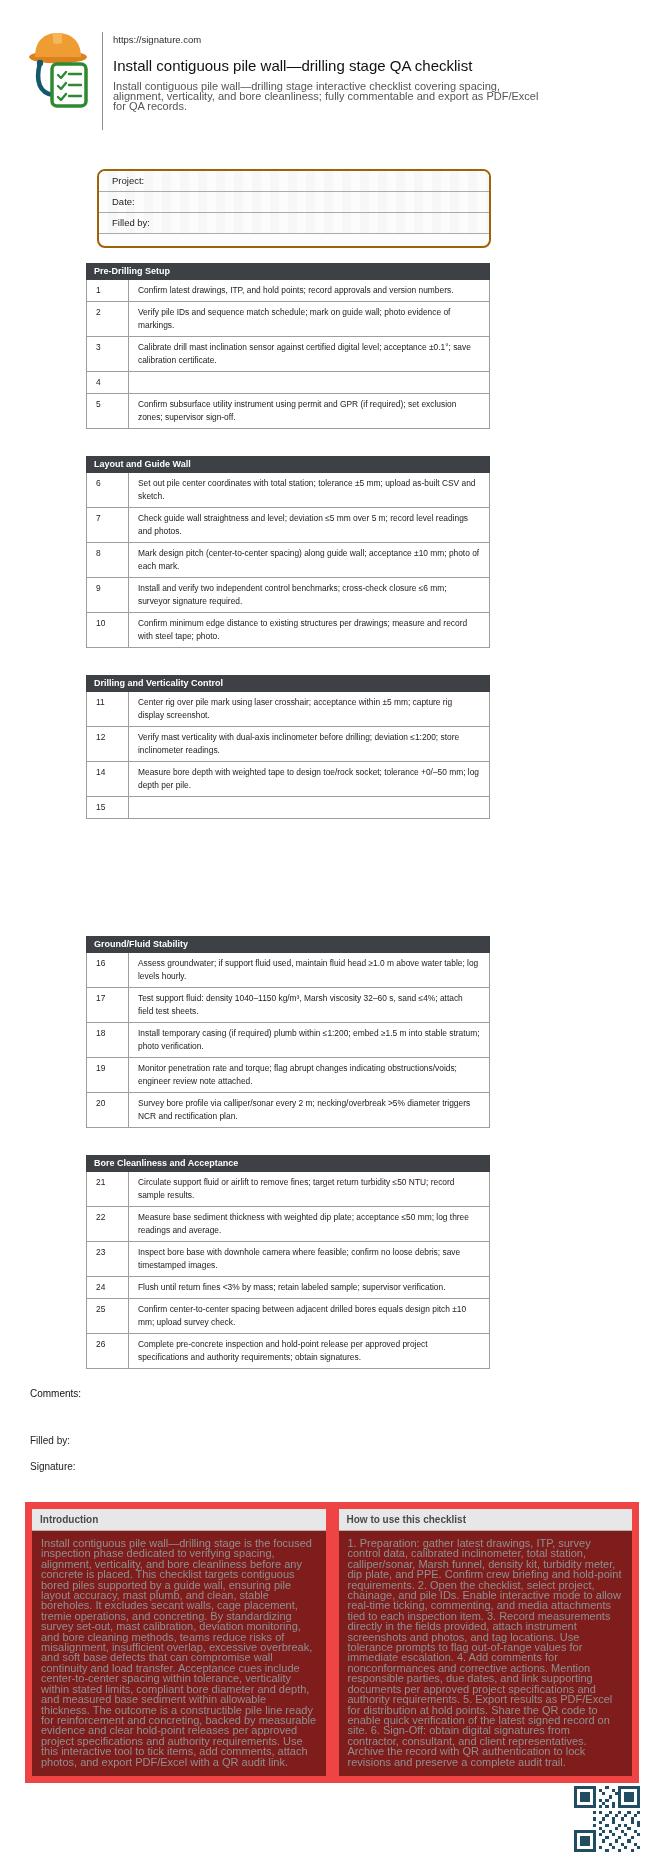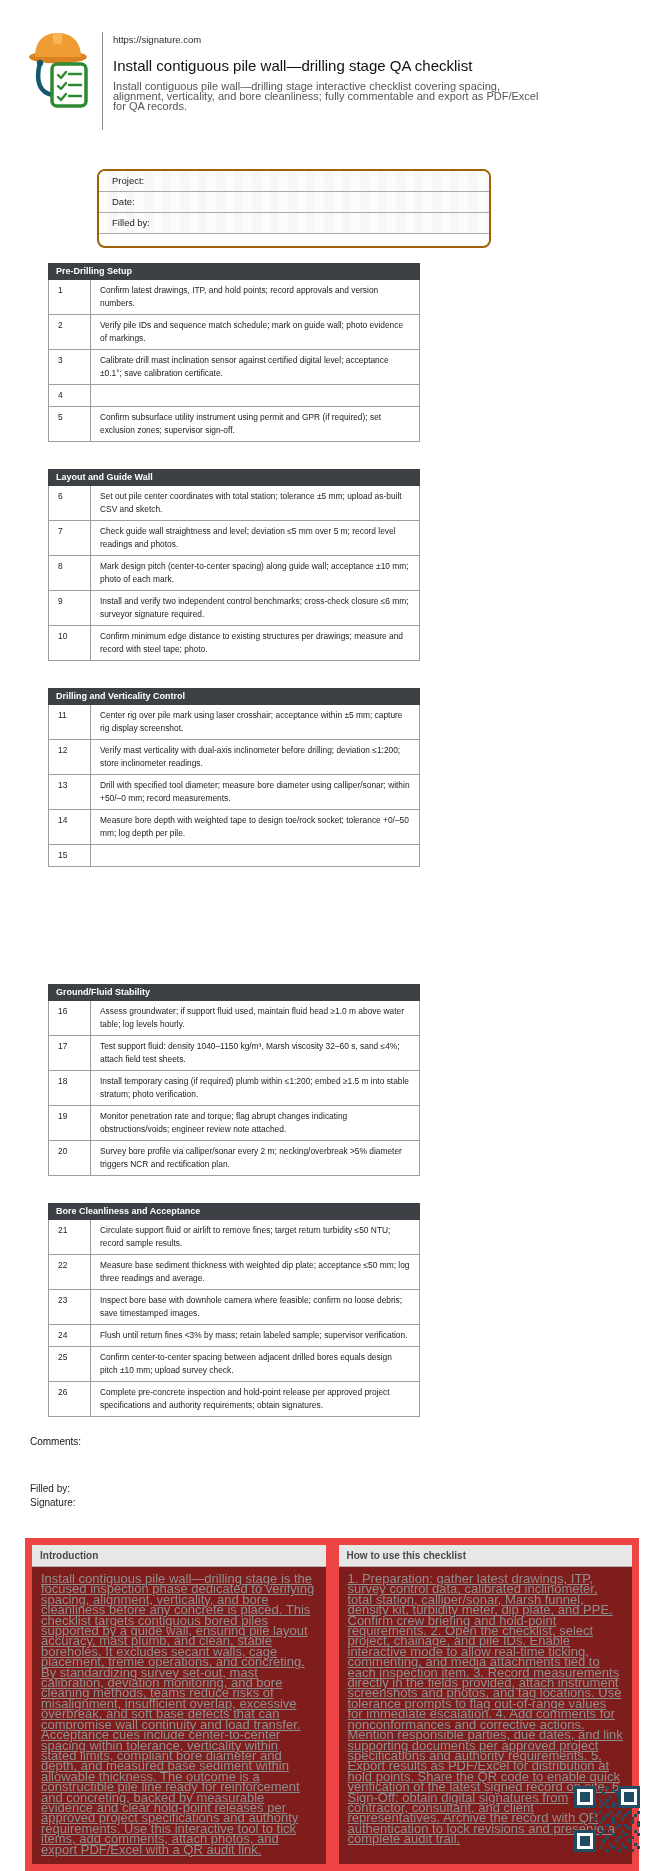--- a/index.html
+++ b/index.html
@@ -14,43 +14,43 @@
   .doc-title{font-size:15px;color:#101010;line-height:21.5px;margin-top:8px;font-weight:400;width:415px;}
   .doc-subtitle{font-size:11px;color:#555;line-height:10px;margin-top:5px;width:432px;}
   
   .form-box{margin:39px 0 0 97px;width:390px;border:2px solid #a16207;border-radius:8px;
             overflow:hidden;background:#fdfdfd;}
   .form-row{height:20px;line-height:20px;border-bottom:1px solid #ababab;padding-left:13px;
             font-size:9.5px;color:#1c1c1c;
             background:repeating-linear-gradient(90deg,#fcfcfc 0 9px,#f7f7f7 9px 18px);}
   .form-pad{height:12px;}
   
-  .check-section{margin-left:48px;width:372px;margin-top:27px;}
+  .check-section{margin-left:86px;width:404px;margin-top:27px;}
   .check-section.first{margin-top:15px;}
   .check-section.page-break{margin-top:117px;}
   .section-header{background:#3d4145;color:#fff;font-weight:bold;font-size:9px;
                   line-height:9px;padding:4px 8px;}
   .section-rows{border:1px solid #9e9e9e;border-top:none;background:#fff;}
   .check-row{display:flex;border-bottom:1px solid #9e9e9e;}
   .check-row:last-child{border-bottom:none;}
   .cell-num{width:32px;flex:0 0 auto;padding:4px 0 4px 9px;border-right:1px solid #9e9e9e;
             font-size:8.4px;line-height:13px;color:#1b1b1b;}
   .cell-text{flex:1;padding:4px 9px;font-size:8.4px;line-height:13px;color:#1b1b1b;}
   
   .signoff{margin-left:30px;}
   .comments-label{margin-top:19px;font-size:10px;font-weight:normal;color:#111;}
   .filledby-label{margin-top:36px;font-size:10px;color:#222;}
-  .signature-label{margin-top:3px;font-size:10px;color:#222;}
+  .signature-label{margin-top:15px;font-size:10px;color:#222;}
   
   .footer-cols{display:flex;align-items:stretch;margin:30px 0 0 25px;width:615px;}
   .fcol{width:50%;border:7px solid #ef4444;background:#7f1d1d;display:flex;flex-direction:column;box-sizing:border-box;}
   .fcol + .fcol{margin-left:-1px;}
   .fcol-h{background:#e7e7e7;border-bottom:1px solid #b3b3b3;font-weight:bold;font-size:10px;
           color:#4a4a4a;padding:5px 8px;}
-  .fcol-b{padding:7px 9px 9px 9px;font-size:13px;line-height:10.4px;color:#8f8f8f;text-decoration:underline;}
+  .fcol-b{padding:7px 9px 9px 9px;font-size:11px;line-height:10.4px;color:#8f8f8f;}
   
   .qr{position:absolute;left:574px;top:1786px;width:66px;height:66px;}
 </style>
 </head>
 <body>
 
 <div class="page">
 
   <header class="masthead">
     <div class="logo">
@@ -137,24 +137,20 @@
       <section class="check-section">
         <div class="section-header">Drilling and Verticality Control</div>
         <div class="section-rows">
           <div class="check-row">
             <div class="cell-num">11</div>
             <div class="cell-text">Center rig over pile mark using laser crosshair; acceptance within ±5 mm; capture rig display screenshot.</div>
           </div>
           <div class="check-row">
             <div class="cell-num">12</div>
             <div class="cell-text">Verify mast verticality with dual-axis inclinometer before drilling; deviation ≤1:200; store inclinometer readings.</div>
-          </div>
-          <div class="check-row">
-            <div class="cell-num">13</div>
-            <div class="cell-text">Drill with specified tool diameter; measure bore diameter using calliper/sonar; within +50/–0 mm; record measurements.</div>
           </div>
           <div class="check-row">
             <div class="cell-num">14</div>
             <div class="cell-text">Measure bore depth with weighted tape to design toe/rock socket; tolerance +0/–50 mm; log depth per pile.</div>
           </div>
           <div class="check-row">
             <div class="cell-num">15</div>
           </div>
         </div>
       </section>

